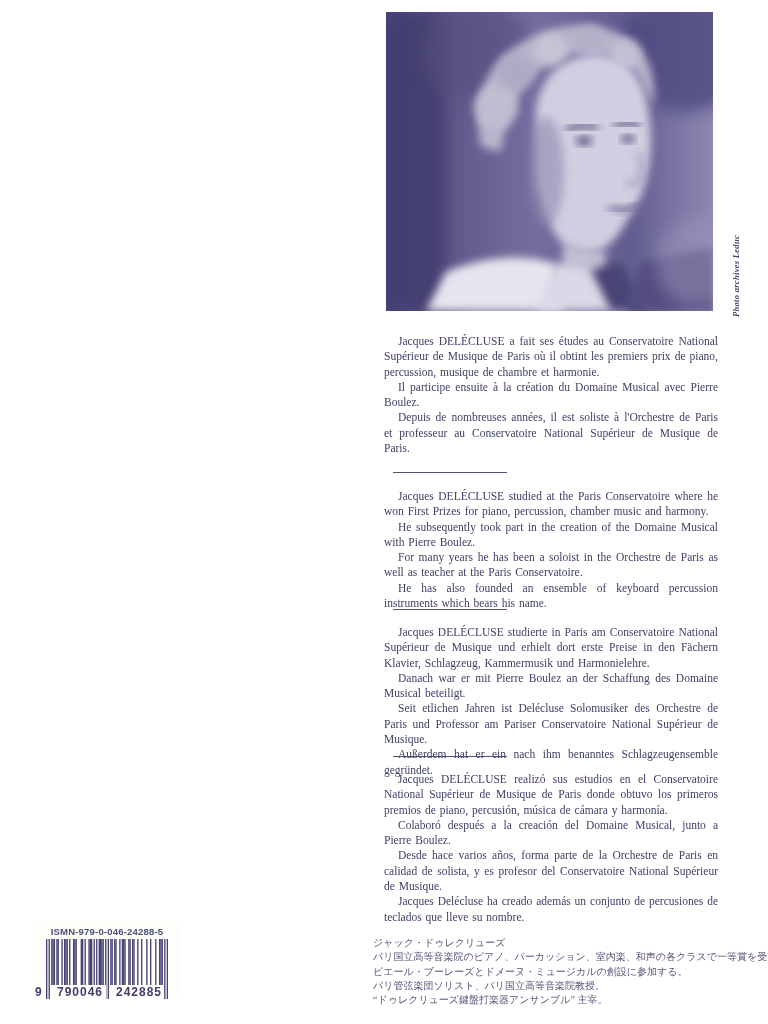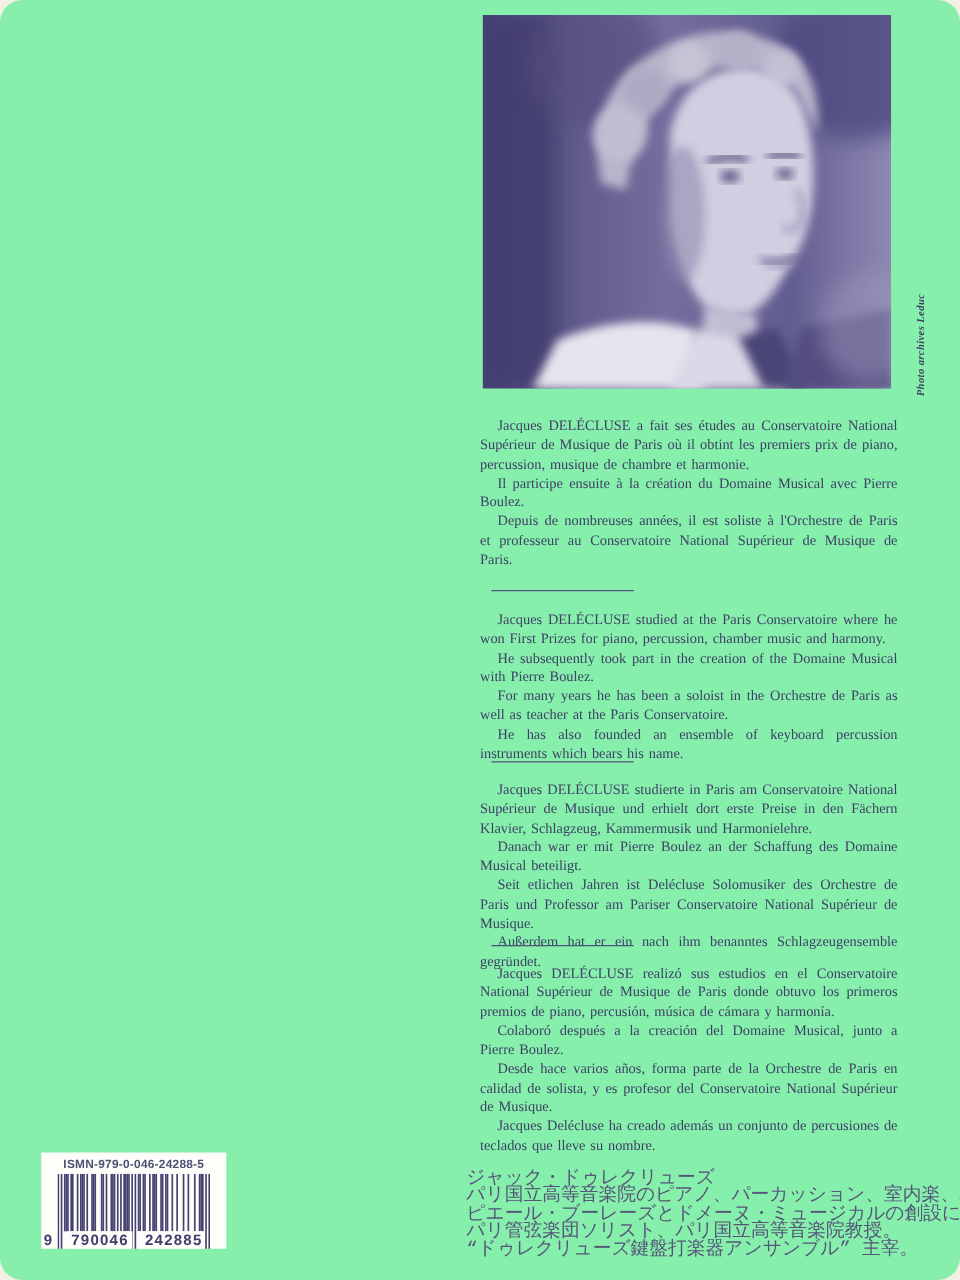--- a/index.html
+++ b/index.html
@@ -1,18 +1,18 @@
 <!DOCTYPE html>
 <html><head>
 <meta charset="utf-8">
 <style>
   html,body{margin:0;padding:0;}
   body{width:768px;height:1024px;background:#f3efe4;overflow:hidden;
        font-family:"Liberation Serif","DejaVu Serif",serif;}
-  .page{position:relative;width:768px;height:1024px;background:#86efac;border-radius:18px;}
+  .page{position:relative;width:768px;height:1024px;background:#ffffff;}
 
   
   .photo{position:absolute;left:386px;top:12px;width:327px;height:299px;overflow:hidden;}
   .photo svg{display:block;}
 
   
   .photo-credit{position:absolute;left:731px;top:317px;transform:rotate(-90deg);
     transform-origin:0 0;white-space:nowrap;font-style:italic;font-weight:bold;
     font-size:8.5px;letter-spacing:.3px;color:#3d3f63;}
 
@@ -40,22 +40,22 @@
   .bars{position:absolute;left:13px;top:17px;}
   .bc-digits{position:absolute;top:63px;left:0;width:100%;height:16px;
         font-family:"Liberation Sans","DejaVu Sans",sans-serif;
         font-size:12px;letter-spacing:1px;color:#403d6e;}
   .bc-first{position:absolute;left:2px;top:0;}
   .bc-left{position:absolute;left:21px;top:0;width:52px;text-align:center;background:#fdfdfa;}
   .bc-right{position:absolute;left:77px;top:0;width:52px;text-align:right;background:#fdfdfa;}
 
   
   .jp{position:absolute;left:373px;top:936px;width:390px;color:#565578;
-      font-family:Liberation Mono, monospace;
-      font-size:15px;line-height:14.3px;}
+      font-family:Liberation Serif, serif;
+      font-size:10px;line-height:14.3px;}
   .jp div{white-space:nowrap;}
 </style>
 </head>
 <body>
 
 <div class="page">
 
   <div class="photo">
     <svg width="327" height="299" viewBox="0 0 327 299">
       <defs>

